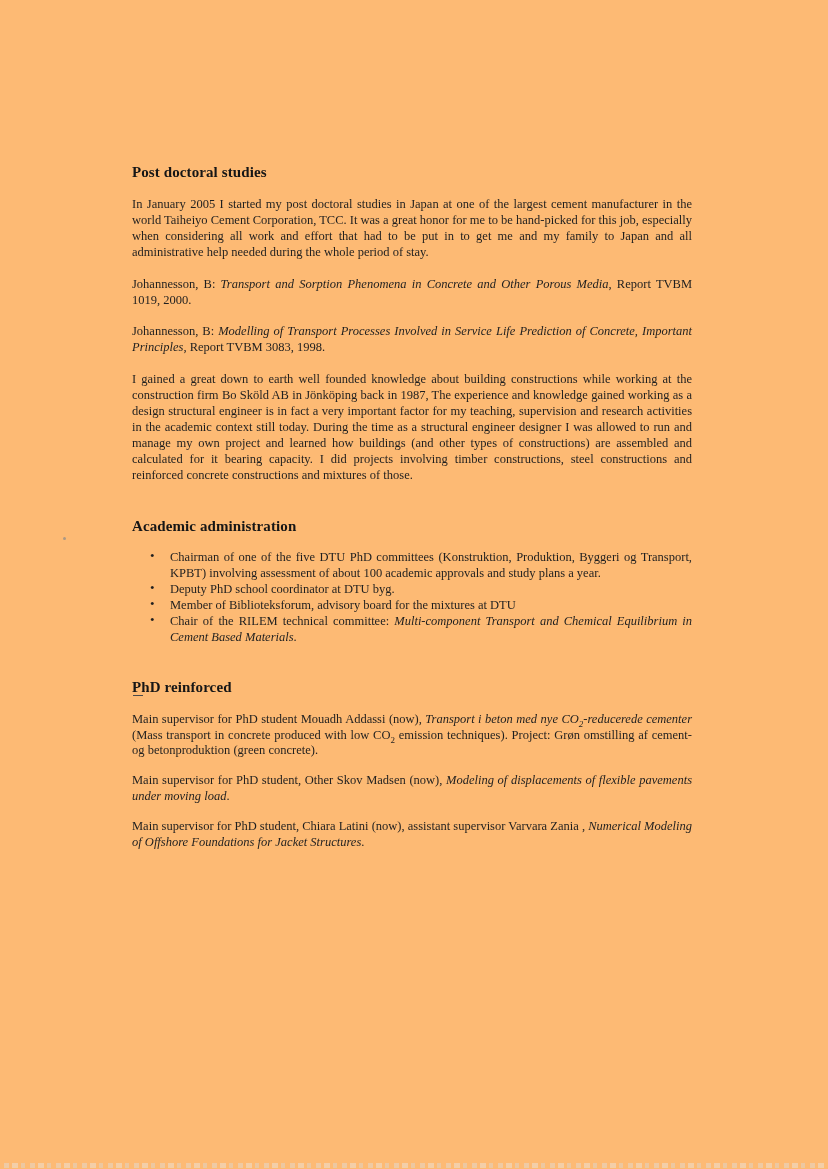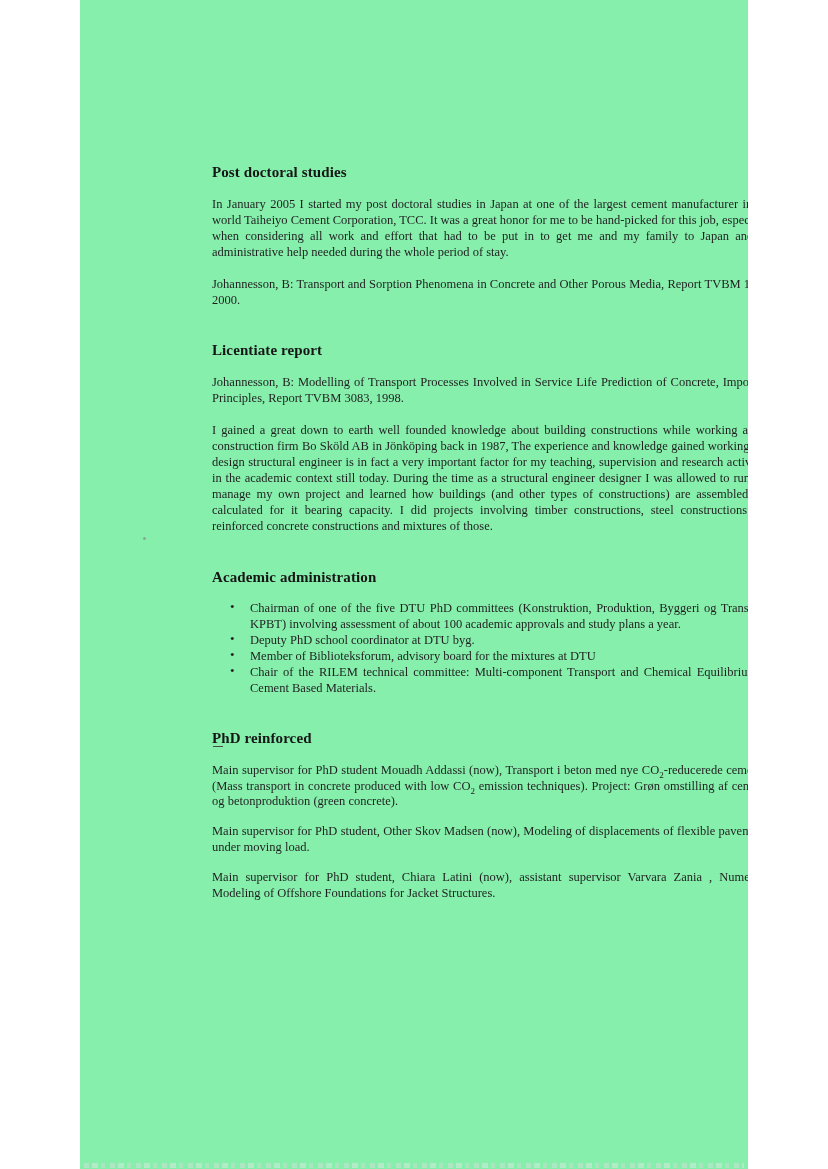--- a/index.html
+++ b/index.html
@@ -1,21 +1,21 @@
 <!DOCTYPE html>
 <html><head>
 <meta charset="utf-8">
 <style>
   html, body { margin: 0; padding: 0; background: #ffffff; }
   .page {
     position: relative;
-    width: 668px;
+    width: 828px;
     height: 1169px;
     margin: 0 auto;
-    background: #86efac;
+    background: #fdba74;
     overflow: hidden;
     font-family: "Liberation Serif", "DejaVu Serif", serif;
     color: #1f1f1f;
   }
   .content {
     position: absolute;
     left: 132px;
     top: 163px;
     width: 560px;
   }
@@ -47,21 +47,21 @@
   ul.blist li {
     position: relative;
     padding-left: 38px;
   }
   .marker {
     position: absolute;
     left: 18px;
     top: -1px;
     font-size: 13px;
   }
-  .i { }
+  .i { font-style: italic; }
   .sub { vertical-align: sub; font-size: 0.72em; line-height: 0; }
   
   .p-underline {
     position: absolute;
     left: 1px;
     top: 17px;
     width: 10px;
     height: 1.2px;
     background: #4a4a4a;
   }
@@ -99,21 +99,20 @@
     <section>
       <h2 class="sec first">Post doctoral studies</h2>
       <p class="para">In January 2005 I started my post doctoral studies in Japan at one of the largest cement manufacturer in the world Taiheiyo Cement Corporation, TCC. It was a great honor for me to be hand-picked for this job, especially when considering all work and effort that had to be put in to get me and my family to Japan and all administrative help needed during the whole period of stay.</p>
     </section>
 
     <section>
       <p class="para"><span>Johannesson, B: </span><span class="i">Transport and Sorption Phenomena in Concrete and Other Porous Media</span><span>, Report TVBM 1019, 2000.</span></p>
     </section>
 
     <section>
-      <h2 class="sec">Licentiate report</h2>
       <p class="para"><span>Johannesson, B: </span><span class="i">Modelling of Transport Processes Involved in Service Life Prediction of Concrete, Important Principles</span><span>, Report TVBM 3083, 1998.</span></p>
     </section>
 
     <section>
       <p class="para">I gained a great down to earth well founded knowledge about building constructions while working at the construction firm Bo Sköld AB in Jönköping back in 1987, The experience and knowledge gained working as a design structural engineer is in fact a very important factor for my teaching, supervision and research activities in the academic context still today. During the time as a structural engineer designer I was allowed to run and manage my own project and learned how buildings (and other types of constructions) are assembled and calculated for it bearing capacity. I did projects involving timber constructions, steel constructions and reinforced concrete constructions and mixtures of those.</p>
     </section>
 
     <section>
       <h2 class="sec">Academic administration</h2>
       <ul class="blist">

